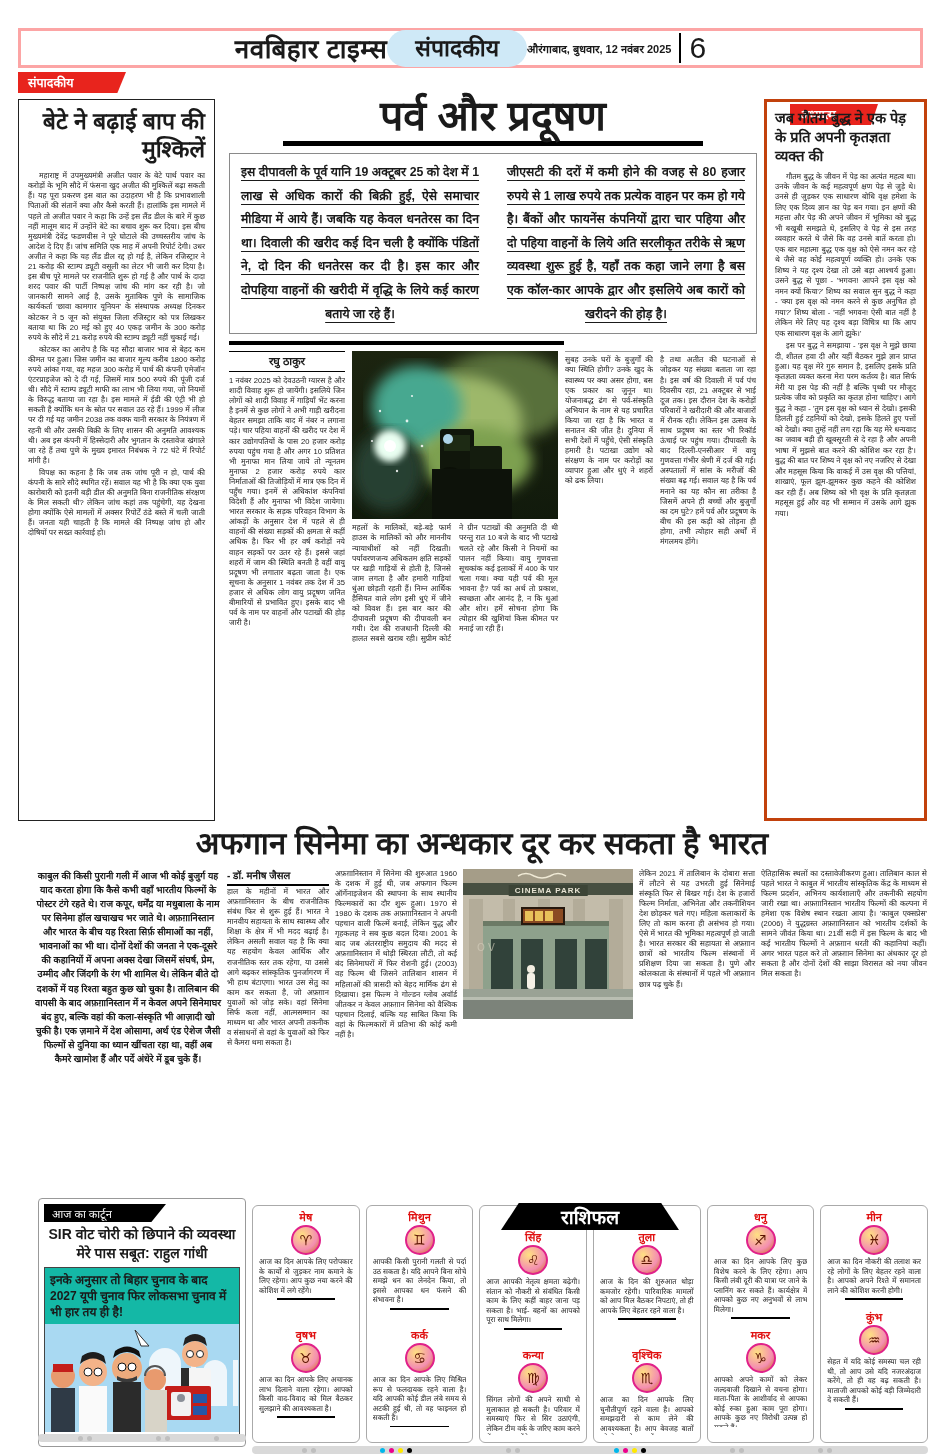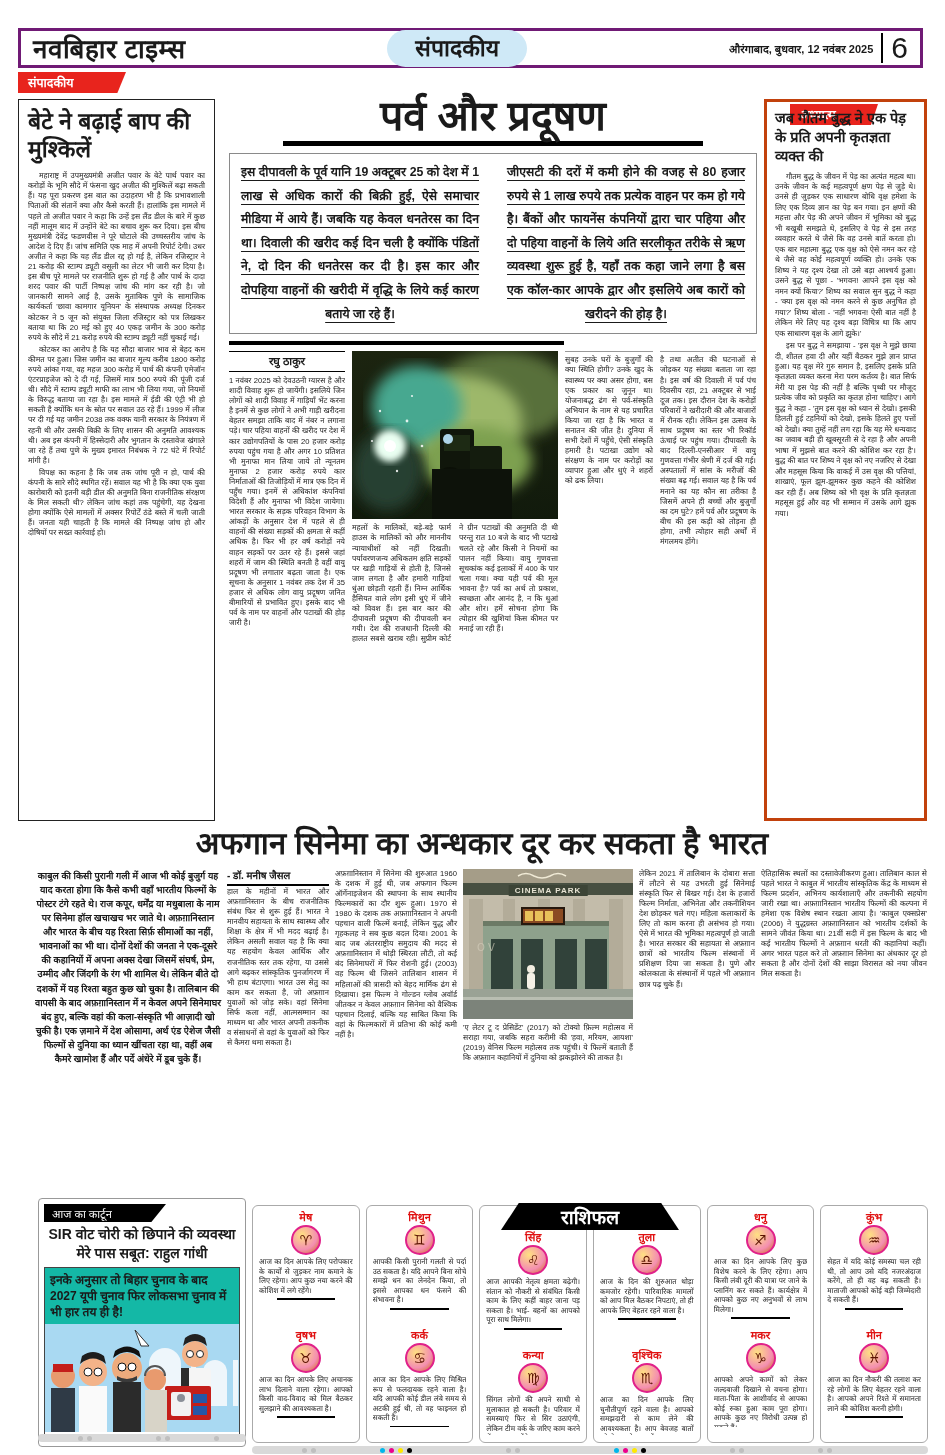--- a/index.html
+++ b/index.html
@@ -1,32 +1,32 @@
 <!DOCTYPE html>
 <html><head>
 <meta charset="utf-8">
 <style>
   html,body{margin:0;padding:0;background:#fff;}
   body{font-family:"Liberation Sans","DejaVu Sans",sans-serif;color:#1a1a1a;}
   #page{position:relative;width:945px;height:1455px;background:#fff;overflow:hidden;}
   .abs{position:absolute;}
   
-  .masthead{left:18px;top:28px;width:905px;height:40px;border:3px solid #701a75;display:flex;align-items:center;justify-content:space-between;padding:0 12px;box-sizing:border-box;background:#fff;}
+  .masthead{left:18px;top:28px;width:905px;height:40px;border:3px solid #fca5a5;display:flex;align-items:center;justify-content:center;padding:0 12px;box-sizing:border-box;background:#fff;}
   .paper-name{font-size:26px;font-weight:bold;letter-spacing:0.5px;}
   .section-badge{background:#cfe9f7;border-radius:20px;padding:1px 28px 4px;font-size:23px;font-weight:bold;}
   .head-right{display:flex;align-items:center;gap:8px;height:100%;}
   .dateline{font-size:11px;font-weight:bold;}
   .head-sep{width:2px;height:30px;background:#000;}
   .page-num{font-size:30px;font-weight:400;}
   
   .ribbon{height:21px;background:#e8241d;color:#fff;font-weight:bold;font-size:12.5px;display:flex;align-items:center;padding:0 10px;box-sizing:border-box;clip-path:polygon(0 0,100% 0,92% 100%,0 100%);}
   .pen{position:absolute;right:-14px;top:-8px;font-size:20px;transform:rotate(-35deg);color:#111;}
   
   .leftbox{left:18px;top:99px;width:197px;height:722px;border:1.5px solid #222;padding:6px 9px;box-sizing:border-box;overflow:hidden;}
-  .leftbox h1{margin:2px 0 8px;font-size:23px;line-height:1.2;text-align:left;font-weight:800;}
+  .leftbox h1{margin:2px 0 8px;font-size:23px;line-height:1.2;text-align:right;font-weight:800;}
   .bodytxt{font-size:7.6px;line-height:1.33;text-align:justify;}
   .bodytxt p{margin:0 0 2px;text-indent:11px;}
   
   .center{left:229px;top:95px;width:528px;}
   .c-head{font-size:41px;font-weight:800;text-align:center;line-height:1.05;margin:0;}
   .c-underbar{width:420px;height:5px;background:#000;margin:3px auto 7px;}
   .introbox{border:1px solid #8a8a8a;padding:7px 11px;display:flex;gap:28px;background:#fff;}
   .introcol{flex:1;font-size:12.3px;font-weight:bold;line-height:1.92;text-align:justify;text-align-last:center;text-decoration:underline;text-underline-offset:4px;text-decoration-thickness:1px;}
   .c-blackbar{width:335px;height:4px;background:#000;margin-top:7px;}
   .c-body{display:flex;gap:7px;margin-top:6px;height:556px;overflow:hidden;}
@@ -220,21 +220,20 @@
               <circle cx="68" cy="100" r="4" fill="#f2ede0"></circle>
               <rect x="64" y="104" width="8" height="16" rx="3" fill="#f5f1e6"></rect>
             </g>
             <rect x="0" y="120" width="170" height="8" fill="#9aa295"></rect>
             <rect x="0" y="128" width="170" height="22" fill="#7c837a"></rect>
             <rect x="0" y="128" width="170" height="3" fill="#b9beb2"></rect>
             <text x="14" y="82" font-size="10" fill="#d8d2c0" opacity="0.6" font-family="DejaVu Sans">O V</text>
           </svg>
           <div class="photo-sign">CINEMA PARK</div>
         </div>
-        <div class="bodytxt">'ए लेटर टू द प्रेसिडेंट' (2017) को टोक्यो फ़िल्म महोत्सव में सराहा गया, जबकि सहरा करीमी की 'हवा, मरियम, आयशा' (2019) वेनिस फिल्म महोत्सव तक पहुंची। ये फिल्में बताती हैं कि अफ़ग़ान कहानियों में दुनिया को झकझोरने की ताकत है।</div>
       </div>
       <div class="bodytxt" style="width:116px;">लेकिन 2021 में तालिबान के दोबारा सत्ता में लौटने से यह उभरती हुई सिनेमाई संस्कृति फिर से बिखर गई। देश के हजारों फिल्म निर्माता, अभिनेता और तकनीशियन देश छोड़कर चले गए। महिला कलाकारों के लिए तो काम करना ही असंभव हो गया। ऐसे में भारत की भूमिका महत्वपूर्ण हो जाती है। भारत सरकार की सहायता से अफ़ग़ान छात्रों को भारतीय फिल्म संस्थानों में प्रशिक्षण दिया जा सकता है। पुणे और कोलकाता के संस्थानों में पहले भी अफ़ग़ान छात्र पढ़ चुके हैं।</div>
       <div class="bodytxt" style="width:166px;">ऐतिहासिक स्थलों का दस्तावेजीकरण हुआ। तालिबान काल से पहले भारत ने काबुल में भारतीय सांस्कृतिक केंद्र के माध्यम से फिल्म प्रदर्शन, अभिनय कार्यशालाएँ और तकनीकी सहयोग जारी रखा था। अफ़ग़ानिस्तान भारतीय फिल्मों की कल्पना में हमेशा एक विशेष स्थान रखता आया है। 'काबुल एक्सप्रेस' (2006) ने युद्धग्रस्त अफ़ग़ानिस्तान को भारतीय दर्शकों के सामने जीवंत किया था। 21वीं सदी में इस फिल्म के बाद भी कई भारतीय फिल्मों ने अफ़ग़ान धरती की कहानियां कहीं। अगर भारत पहल करे तो अफ़ग़ान सिनेमा का अंधकार दूर हो सकता है और दोनों देशों की साझा विरासत को नया जीवन मिल सकता है।</div>
     </div>
   </div>
 
   <div class="abs cartoonbox">
     <div class="cartoon-tag">आज का कार्टून</div>
     <div class="cartoon-cap">
       <div>SIR वोट चोरी को छिपाने की व्यवस्था</div>
@@ -363,30 +362,30 @@
           <div class="sign-rule"></div>
         </div>
         <div class="sign sign-bot">
           <div class="sign-name">मकर</div>
           <div class="sign-icon">♑</div>
           <div class="sign-text">आपको अपने कामों को लेकर जल्दबाजी दिखाने से बचना होगा। माता-पिता के आशीर्वाद से आपका कोई रुका हुआ काम पूरा होगा। आपके कुछ नए विरोधी उत्पन्न हो सकते हैं।</div>
 
         </div>
       </div>
       <div class="horo-card">
+        <div class="sign sign-bot">
+          <div class="sign-name">मीन</div>
+          <div class="sign-icon">♓</div>
+          <div class="sign-text">आज का दिन नौकरी की तलाश कर रहे लोगों के लिए बेहतर रहने वाला है। आपको अपने रिश्ते में समानता लाने की कोशिश करनी होगी।</div>
+          <div class="sign-rule"></div>
+        </div>
         <div class="sign sign-top">
           <div class="sign-name">कुंभ</div>
           <div class="sign-icon">♒</div>
           <div class="sign-text">सेहत में यदि कोई समस्या चल रही थी, तो आप उसे यदि नजरअंदाज करेंगे, तो ही वह बढ़ सकती है। माताजी आपको कोई बड़ी जिम्मेदारी दे सकती हैं।</div>
-          <div class="sign-rule"></div>
-        </div>
-        <div class="sign sign-bot">
-          <div class="sign-name">मीन</div>
-          <div class="sign-icon">♓</div>
-          <div class="sign-text">आज का दिन नौकरी की तलाश कर रहे लोगों के लिए बेहतर रहने वाला है। आपको अपने रिश्ते में समानता लाने की कोशिश करनी होगी।</div>
           <div class="sign-rule"></div>
         </div>
       </div>
     </div>
   </div>
   <div class="abs regbar" style="left:252px;top:1446px;width:676px;">
     <span class="dot" style="background:#bfbfbf;margin-left:40px;"></span>
       <span class="dot" style="background:#bfbfbf;"></span>
     <span class="dot" style="background:#00b7eb;margin-left:60px;"></span>
     <span class="dot" style="background:#ec008c;"></span>

